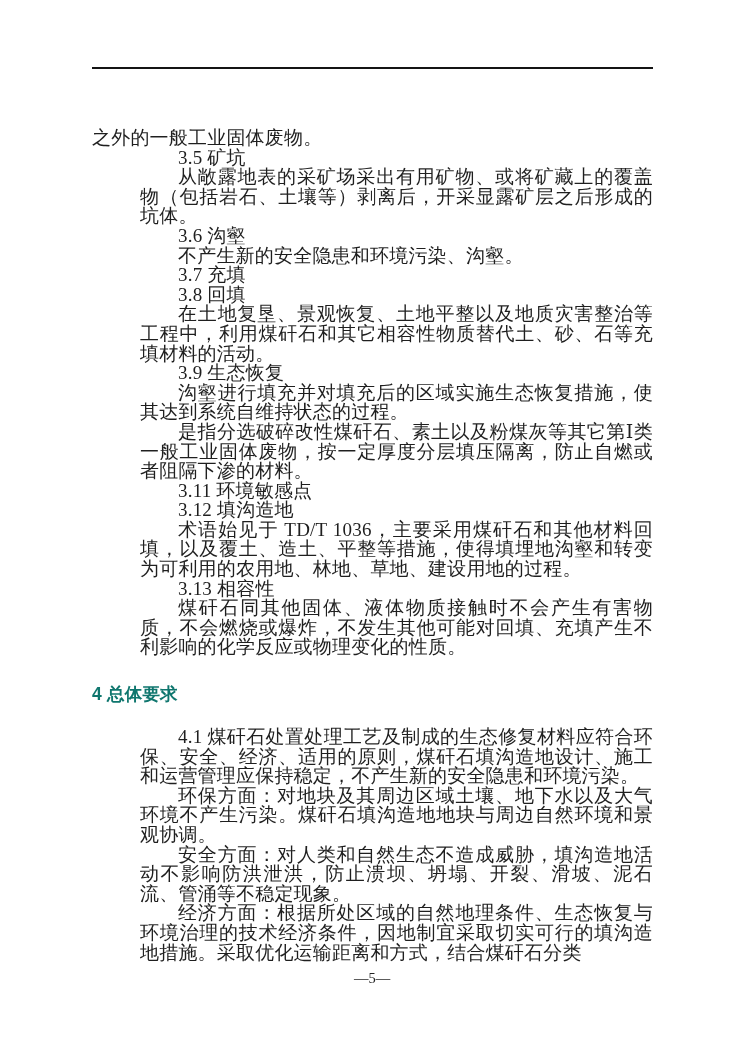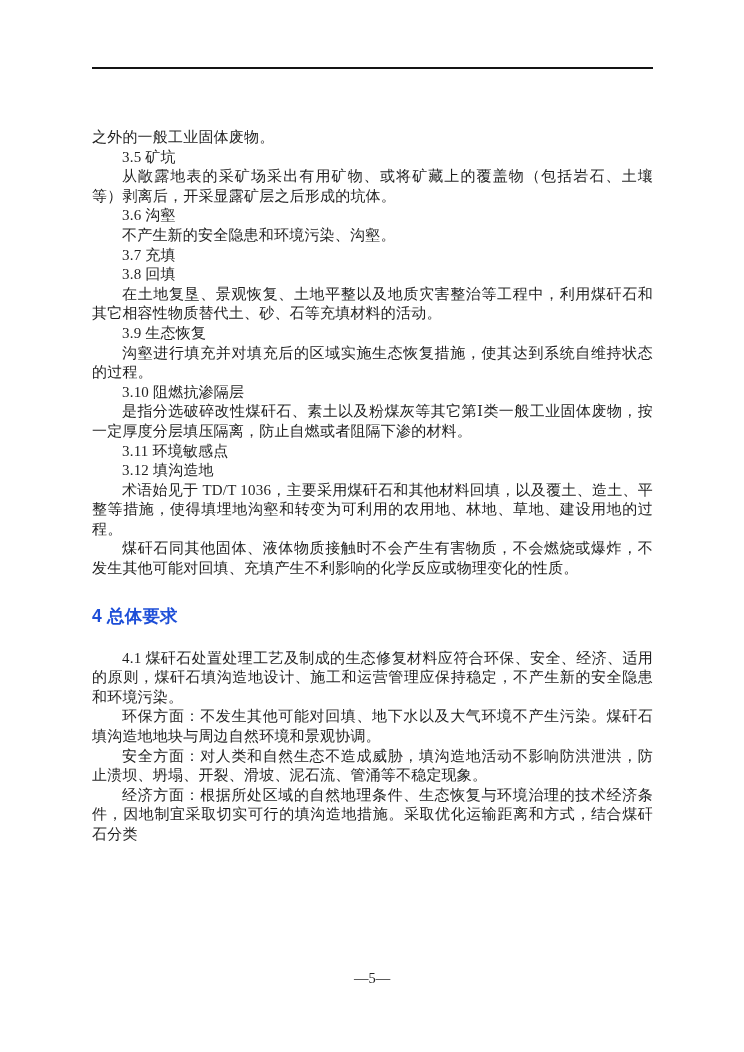--- a/index.html
+++ b/index.html
@@ -26,37 +26,38 @@
     border-top: 2px solid #141414;
   }
   .content {
     position: absolute;
     left: 92px;
     top: 128px;
     width: 561px;
   }
   .content p {
     margin: 0;
-    font-size: 15px;
+    font-size: 19px;
     line-height: 19.6px;
     text-align: justify;
     letter-spacing: 0.2px;
   }
   .content p.indent {
     text-indent: 2em;
+    margin-left: 48px;
   }
   .section-heading {
     font-family: "Liberation Sans", "DejaVu Sans", sans-serif;
     font-weight: 700;
     font-size: 17.5px !important;
     line-height: 24px !important;
     text-align: left !important;
     margin: 25px 0 21px 0 !important;
     text-indent: 0 !important;
-    color: #1d4ed8;
+    color: #0f766e;
   }
   .page-footer {
     position: absolute;
     left: 0;
     top: 970px;
     width: 100%;
     text-align: center;
     font-size: 14.5px;
     color: #222222;
   }
@@ -72,28 +73,28 @@
     <p>之外的一般工业固体废物。</p>
     <p class="indent">3.5 矿坑</p>
     <p class="indent">从敞露地表的采矿场采出有用矿物、或将矿藏上的覆盖物（包括岩石、土壤等）剥离后，开采显露矿层之后形成的坑体。</p>
     <p class="indent">3.6 沟壑</p>
     <p class="indent">不产生新的安全隐患和环境污染、沟壑。</p>
     <p class="indent">3.7 充填</p>
     <p class="indent">3.8 回填</p>
     <p class="indent">在土地复垦、景观恢复、土地平整以及地质灾害整治等工程中，利用煤矸石和其它相容性物质替代土、砂、石等充填材料的活动。</p>
     <p class="indent">3.9 生态恢复</p>
     <p class="indent">沟壑进行填充并对填充后的区域实施生态恢复措施，使其达到系统自维持状态的过程。</p>
-    <p class="indent">3.10 阻燃抗渗隔层</p>
     <p class="indent">是指分选破碎改性煤矸石、素土以及粉煤灰等其它第Ⅰ类一般工业固体废物，按一定厚度分层填压隔离，防止自燃或者阻隔下渗的材料。</p>
     <p class="indent">3.11 环境敏感点</p>
     <p class="indent">3.12 填沟造地</p>
     <p class="indent">术语始见于 TD/T 1036，主要采用煤矸石和其他材料回填，以及覆土、造土、平整等措施，使得填埋地沟壑和转变为可利用的农用地、林地、草地、建设用地的过程。</p>
+    <p class="indent">3.13 相容性</p>
     <p class="indent">煤矸石同其他固体、液体物质接触时不会产生有害物质，不会燃烧或爆炸，不发生其他可能对回填、充填产生不利影响的化学反应或物理变化的性质。</p>
     <p class="section-heading">4 总体要求</p>
     <p class="indent">4.1 煤矸石处置处理工艺及制成的生态修复材料应符合环保、安全、经济、适用的原则，煤矸石填沟造地设计、施工和运营管理应保持稳定，不产生新的安全隐患和环境污染。</p>
-    <p class="indent">环保方面：不发生其他可能对回填、地下水以及大气环境不产生污染。煤矸石填沟造地地块与周边自然环境和景观协调。</p>
+    <p class="indent">环保方面：对地块及其周边区域土壤、地下水以及大气环境不产生污染。煤矸石填沟造地地块与周边自然环境和景观协调。</p>
     <p class="indent">安全方面：对人类和自然生态不造成威胁，填沟造地活动不影响防洪泄洪，防止溃坝、坍塌、开裂、滑坡、泥石流、管涌等不稳定现象。</p>
     <p class="indent">经济方面：根据所处区域的自然地理条件、生态恢复与环境治理的技术经济条件，因地制宜采取切实可行的填沟造地措施。采取优化运输距离和方式，结合煤矸石分类</p>
   </div>
 
   <div class="page-footer">—5—</div>
 
 </div>
 
 </body></html>

